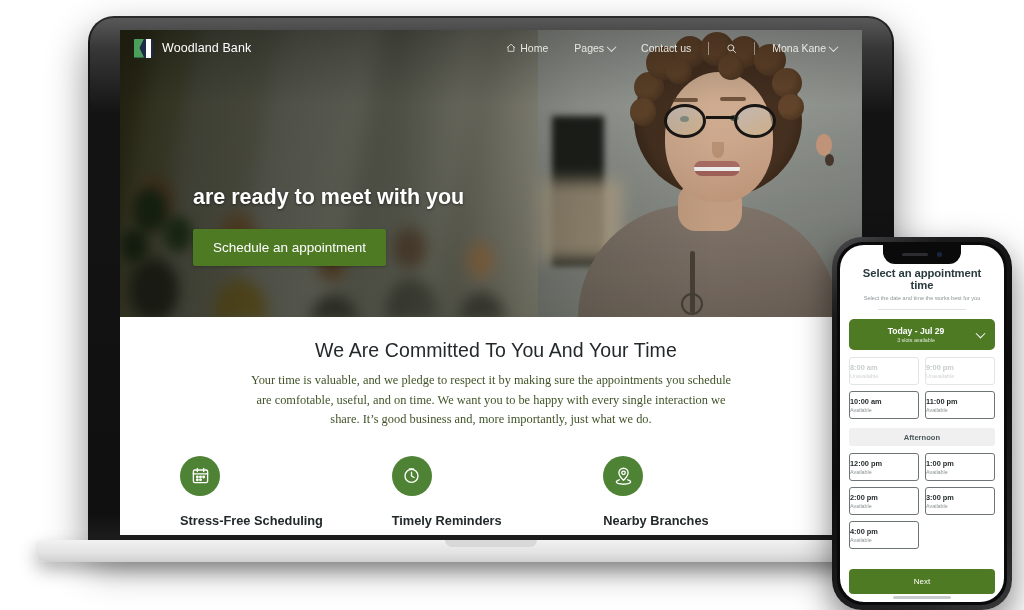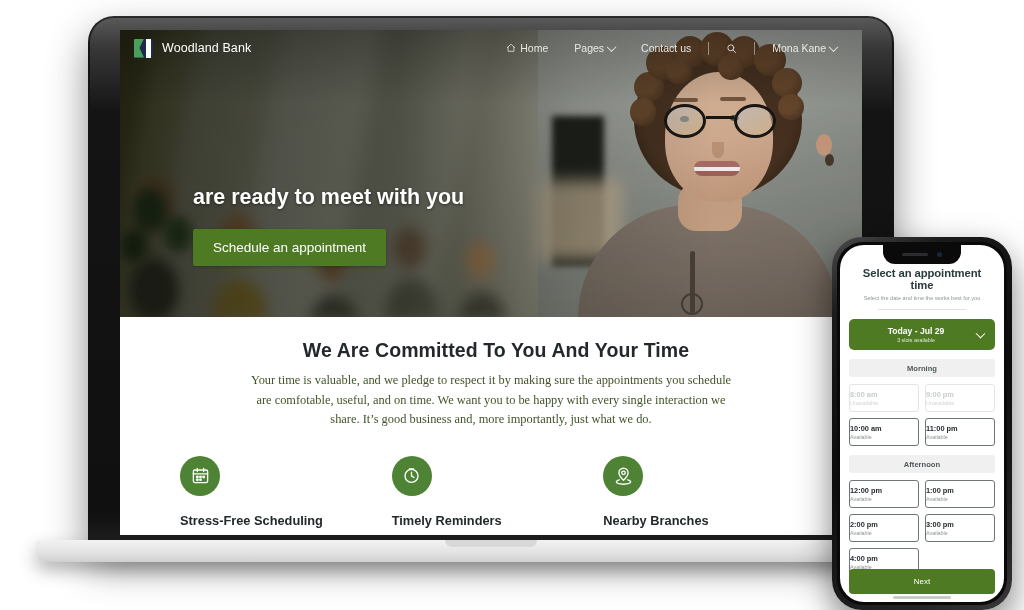--- a/index.html
+++ b/index.html
@@ -217,21 +217,21 @@
   .hero-btn{
     margin-top:17px; display:inline-block;
     background:#4e7a24; color:#fff; font-size:13.5px;
     padding:11px 20px; border-radius:2px; border:none; cursor:pointer;
     box-shadow:0 1px 3px rgba(0,0,0,.25);
   }
 
   
   .section{ background:#fff; padding:22px 0 0 0; }
   .sec-title{
-    text-align:center; color:#23292b; font-size:19.5px; font-weight:bold; letter-spacing:.1px;padding-left:10px;
+    text-align:center; color:#23292b; font-size:19.5px; font-weight:normal; letter-spacing:.1px;padding-left:10px;
   }
   .sec-body{
     margin:9px auto 0; width:494px; text-align:center;
     font-family:"Liberation Serif", serif; color:#3f5327; font-size:12.4px; line-height:1.58;
   }
   .features{
     display:flex; margin-top:26px; padding:0 60px; gap:13px;
   }
   .feature{ width:33.33%; padding-right:18px; }
   .f-ico{
@@ -501,21 +501,20 @@
         </div>
 
         <div class="ph-body">
 
           <div class="date-pill">
             <div class="date-main">Today - Jul 29</div>
             <div class="date-sub">3 slots available</div>
             <span class="date-chev"></span>
           </div>
 
-          <div class="sec-pill">Morning</div>
           <div class="slots">
             <div class="slot off">
               <div class="t">8:00 am</div>
               <div class="s">Unavailable</div>
             </div>
             <div class="slot off">
               <div class="t">9:00 pm</div>
               <div class="s">Unavailable</div>
             </div>
             <div class="slot">

